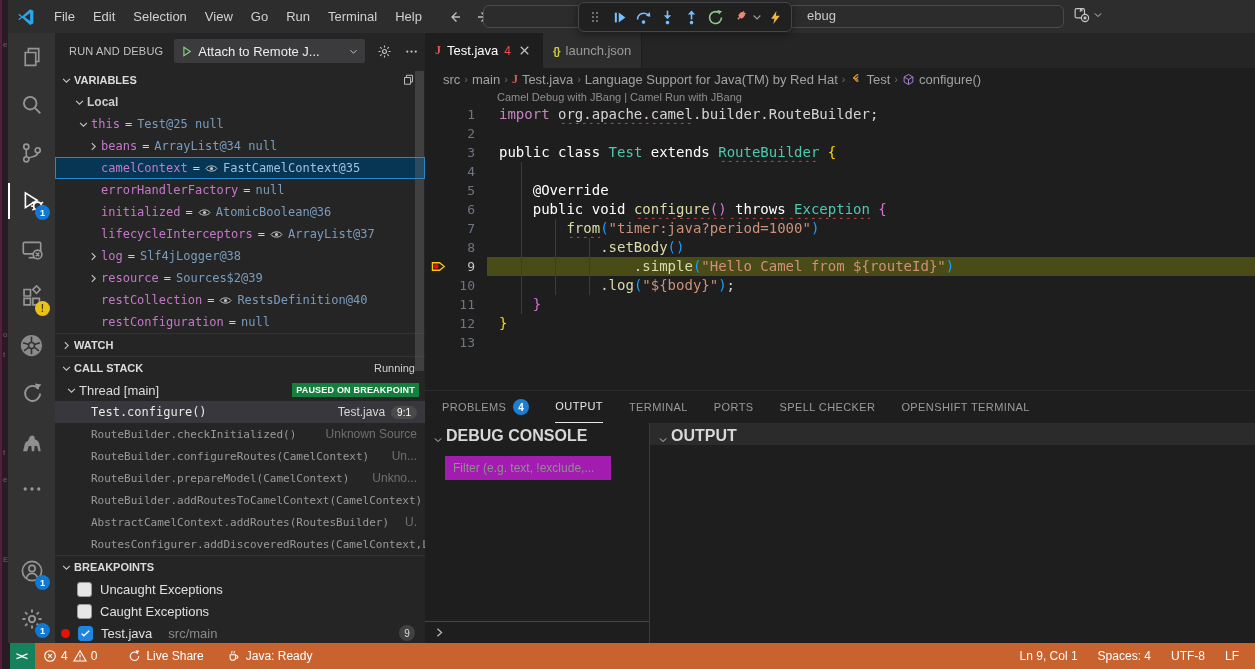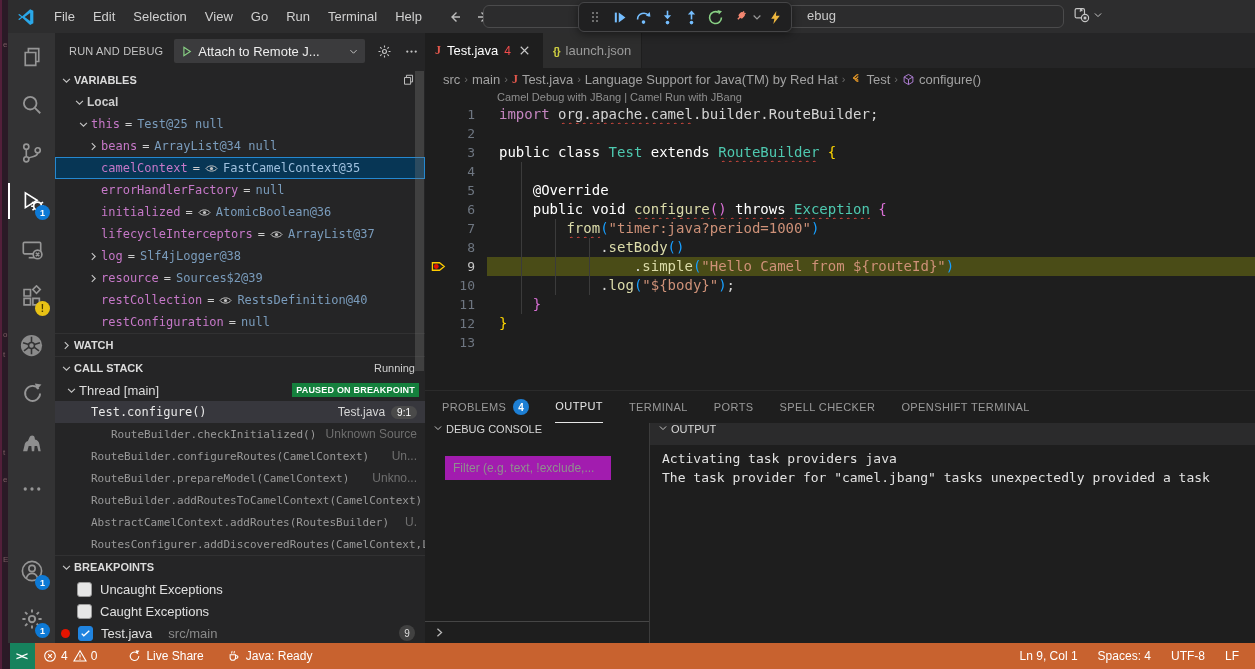--- a/index.html
+++ b/index.html
@@ -93,21 +93,21 @@
   .guide{position:absolute;width:1px;background:#3b3b3b;}
   
   #panel{position:absolute;left:425px;top:390px;width:830px;height:253px;background:#1e1e1e;border-top:1px solid #2b2b2b;}
   #ptabs{height:32px;display:flex;align-items:center;padding-left:17px;gap:26px;}
   .ptab{font-size:11px;letter-spacing:.4px;color:#9a9a9a;height:32px;line-height:31px;display:flex;align-items:center;gap:7px;box-sizing:border-box;}
   .ptab.active{color:#e7e7e7;border-bottom:1px solid #e7e7e7;}
   .pbadge{background:#1d7fd4;color:#fff;width:16px;height:16px;border-radius:50%;font-size:10px;font-weight:700;
       display:flex;align-items:center;justify-content:center;}
   #pbody{display:flex;height:220px;}
   #dcpane{width:224px;border-right:1px solid #3c3c3c;position:relative;}
-  .pane-h{height:22px;display:flex;align-items:flex-start;font-size:11px;font-weight:400;color:#d8d8d8;padding-left:5px;}
+  .pane-h{height:22px;display:flex;align-items:flex-end;font-size:16px;font-weight:700;color:#d8d8d8;padding-left:5px;}
   #outpane{flex:1;overflow:hidden;}
   #outpane .pane-h{background:#2b2b2c;}
   .filter{margin:11px 0 0 20px;width:166px;height:24px;background:#a21caf;border:none;outline:none;color:#c5c5c5;font-size:12px;
       padding:0 8px;font-family:"Liberation Sans",sans-serif;box-sizing:border-box;}
   .filter::placeholder{color:#8f8f8f;}
   #repl{position:absolute;left:0;right:0;bottom:0;height:21px;border-top:1px solid #464646;display:flex;align-items:center;padding-left:9px;}
   #outlines{font-family:"DejaVu Sans Mono",monospace;font-size:13px;line-height:19px;color:#e2e2e2;padding:4px 0 0 12px;white-space:pre;}
   
   #statusbar{position:absolute;left:0;top:643px;width:1255px;height:26px;background:#c8622f;display:flex;align-items:center;color:#fff;z-index:4;}
   .sb-strip{width:8px;height:26px;background:#2a1a26;flex:none;}
@@ -538,21 +538,21 @@
         <span style="font-size:13px;color:#dcdcdc">Thread [main]</span>
       <span class="pause-badge">PAUSED ON BREAKPOINT</span>
       </div>
       <div class="row fsel" style="padding-left:36px">
         <span class="fname">Test.configure()</span>
         <span class="floc">
           <span class="file">Test.java</span>
           <span class="pill">9:1</span>
         </span>
       </div>
-      <div class="row" style="padding-left:56px">
+      <div class="row" style="padding-left:36px">
         <span class="fname">RouteBuilder.checkInitialized()</span>
         <span class="floc">Unknown Source</span>
       </div>
       <div class="row" style="padding-left:36px">
         <span class="fname">RouteBuilder.configureRoutes(CamelContext)</span>
         <span class="floc">Un...</span>
       </div>
       <div class="row" style="padding-left:36px">
         <span class="fname">RouteBuilder.prepareModel(CamelContext)</span>
         <span class="floc">Unkno...</span>
@@ -776,22 +776,20 @@
     </div>
     <div id="outpane">
       <div class="pane-h">
         <span class="tw">
             <svg width="10" height="10" viewBox="0 0 16 16" fill="none" stroke="#c5c5c5" stroke-width="1.6">
               <path d="M3 5.5l5 5 5-5"></path>
             </svg>
           </span>
         <span>OUTPUT</span>
       </div>
-      <div id="outlines">Activating task providers java
-The task provider for "camel.jbang" tasks unexpectedly provided a task</div>
     </div>
   </div>
 </div>
 
 <div id="statusbar">
   <div class="sb-strip"></div>
   <div id="sb-remote">
       <span>&gt;&lt;</span>
     </div>
   <div class="sb-item">

